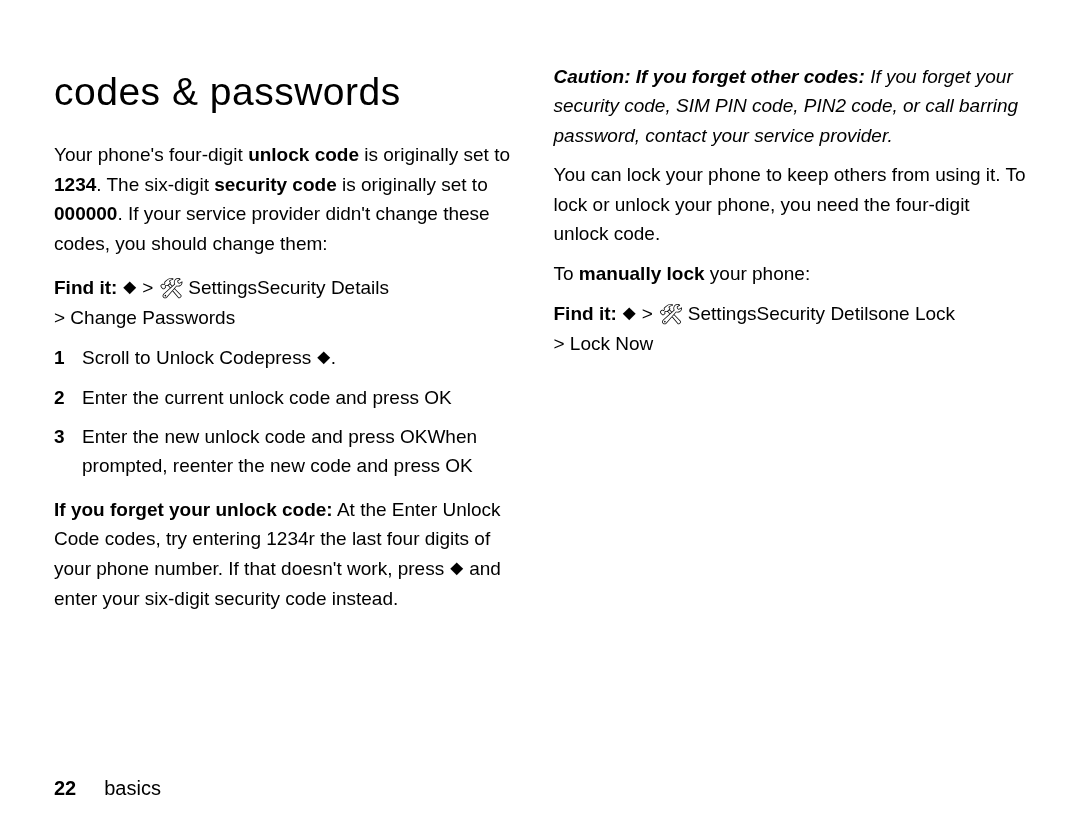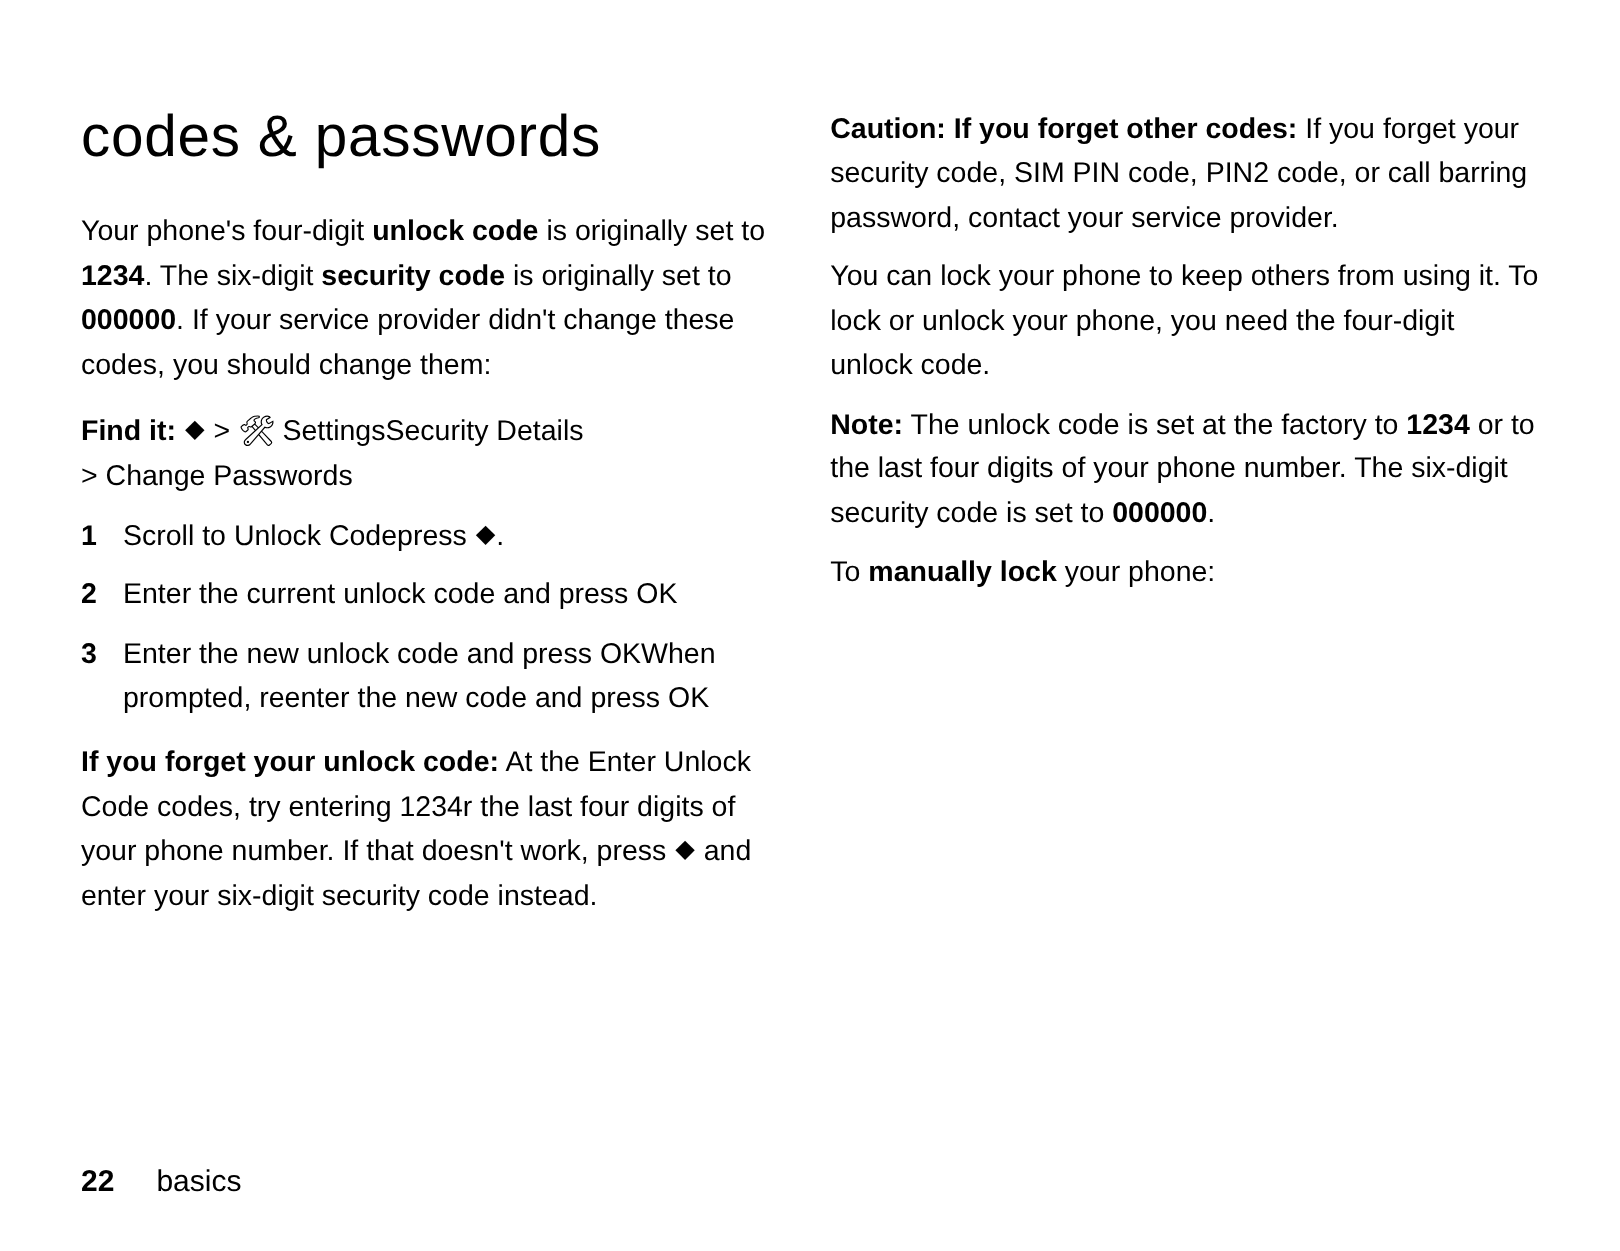--- a/index.html
+++ b/index.html
@@ -96,33 +96,38 @@
         <span>Enter the new unlock code and press </span><span>OK</span><span>When prompted, reenter the new code and press </span><span>OK</span>
       </li>
     </ol>
 
     <p>
       <b>If you forget your unlock code:</b><span> At the </span><span>Enter Unlock Code</span><span> codes, try entering </span><span>1234</span><span>r the last four digits of your phone number. If that doesn't work, press </span><span class="nav-glyph">⯁</span><span> and enter your six-digit security code instead.</span>
     </p>
   </div>
 
   <div class="col">
-    <p style="margin-top:10px;">
+    <p style="font-style:italic;">
       <b>Caution: If you forget other codes:</b><span> If you forget your security code, SIM PIN code, PIN2 code, or call barring password, contact your service provider.</span>
     </p>
 
 
     <p>You can lock your phone to keep others from using it. To lock or unlock your phone, you need the four-digit unlock code.</p>
 
-    <p>
-      <b>Note:</b><span> The unlock code is set at the factory to </span><b>1234</b><span> or to the last four digits of your phone number. The six-digit security code is set to </span><b>000000</b><span>.</span>
-    </p>
 
     <p>
       <span>To </span><b>manually lock</b><span> your phone:</span>
     </p>
 
+    <p>
+      <span class="findit">Find it: </span>
+      <span class="nav-glyph">⯁</span>
+      <span> &gt; </span>
+      <span class="tools-glyph">🛠</span>
+      <span> Settings</span><span>Security Det</span><span>ils</span><span>one Lock</span><br>
+      <span>&gt; Lock Now</span>
+    </p>
   </div>
 
   <div class="footer">
     <span class="pnum">22</span><span>basics</span>
   </div>
 </div>
 
 </body></html>

